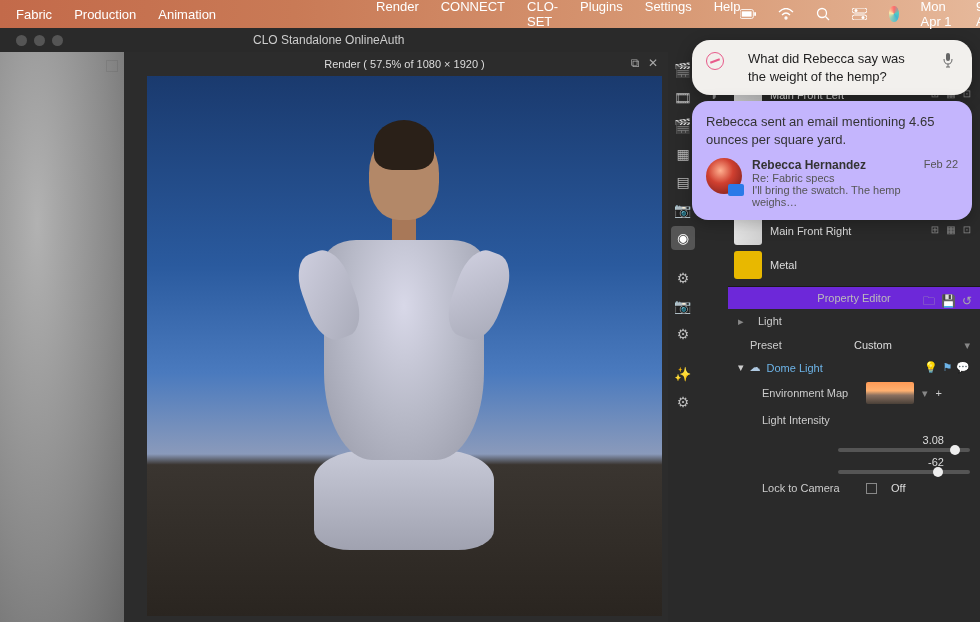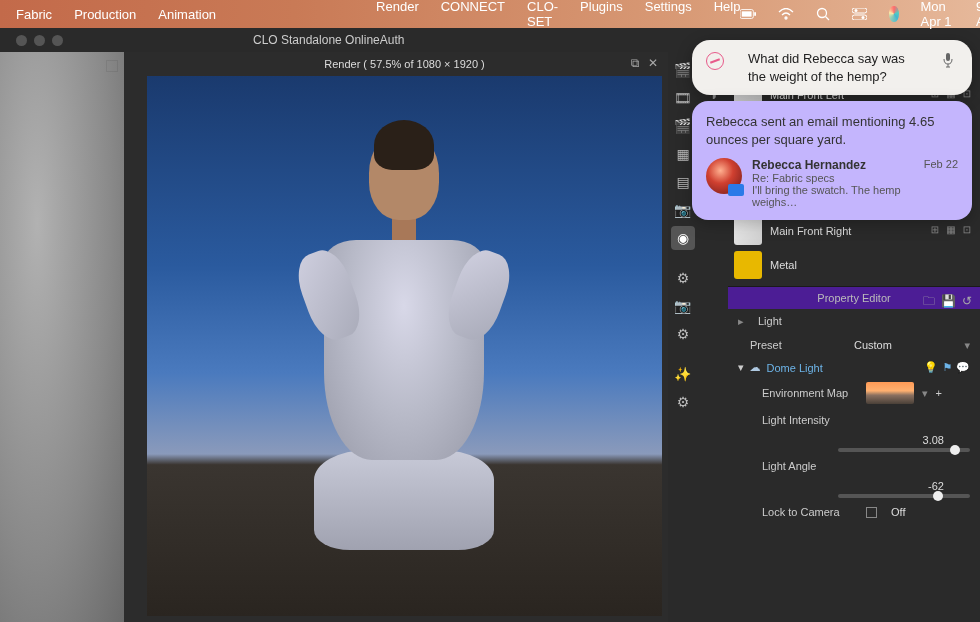--- a/index.html
+++ b/index.html
@@ -53,21 +53,21 @@
 .obj-row { height: 34px; display: flex; align-items: center; padding: 0 6px; gap: 8px; }
 .obj-thumb { width: 28px; height: 28px; border-radius: 3px; background: #444; }
 .obj-thumb.white { background: linear-gradient(135deg, #f0f0f0, #ccc); }
 .obj-thumb.pink { background: #e8d4c8; }
 .obj-thumb.yellow { background: #e8b800; }
 .obj-name { flex: 1; font-size: 11px; color: #ddd; overflow: hidden; text-overflow: ellipsis; white-space: nowrap; }
 .obj-ctrls { display: flex; gap: 2px; }
 .obj-ctrls span { width: 14px; height: 14px; font-size: 10px; color: #888; text-align: center; }
 
 .prop-editor { border-top: 1px solid #1a1a1a; flex: 1; }
-.prop-header { height: 22px; text-align: center; font-size: 11px; color: #bbb; line-height: 22px; background: #4c1d95; position: relative; }
+.prop-header { height: 22px; text-align: center; font-size: 11px; color: #bbb; line-height: 22px; background: #6d28d9; position: relative; }
 .prop-header .icons { position: absolute; right: 8px; top: 3px; display: flex; gap: 6px; color: #aaa; font-size: 12px; }
 .prop-row { display: flex; align-items: center; padding: 4px 10px; font-size: 11px; gap: 8px; min-height: 24px; }
 .prop-row .label { width: 96px; color: #ccc; }
 .prop-row .value { flex: 1; color: #ddd; }
 .prop-row .arrow { color: #888; width: 12px; }
 .dome-row { color: #6db4e8; display: flex; align-items: center; gap: 6px; padding: 4px 10px; font-size: 11px; }
 .dome-row .icons { margin-left: auto; display: flex; gap: 4px; color: #6db4e8; font-size: 11px; }
 .env-thumb { width: 48px; height: 22px; background: linear-gradient(180deg, #ff9a56 0%, #ffb070 40%, #8a7060 60%, #4a4038 100%); border-radius: 2px; }
 .slider-row { padding: 2px 10px 2px 110px; font-size: 11px; }
 .slider-val { text-align: right; color: #ddd; padding-right: 26px; margin-bottom: 2px; }
@@ -293,23 +293,20 @@
       </div>
       <div class="prop-row">
         <span class="label" style="margin-left:24px;">Light Intensity</span>
       </div>
       <div class="slider-row">
         <div class="slider-val">3.08</div>
         <div class="slider-track">
             <div class="slider-thumb" style="left:85%"></div>
           </div>
       </div>
-      <div class="prop-row">
-        <span class="label" style="margin-left:24px;">Light Angle</span>
-      </div>
       <div class="slider-row">
         <div class="slider-val">-62</div>
         <div class="slider-track">
             <div class="slider-thumb" style="left:72%"></div>
           </div>
       </div>
       <div class="prop-row">
         <span class="label" style="margin-left:24px;">Lock to Camera</span>
         <span class="checkbox"></span>
         <span>Off</span>

